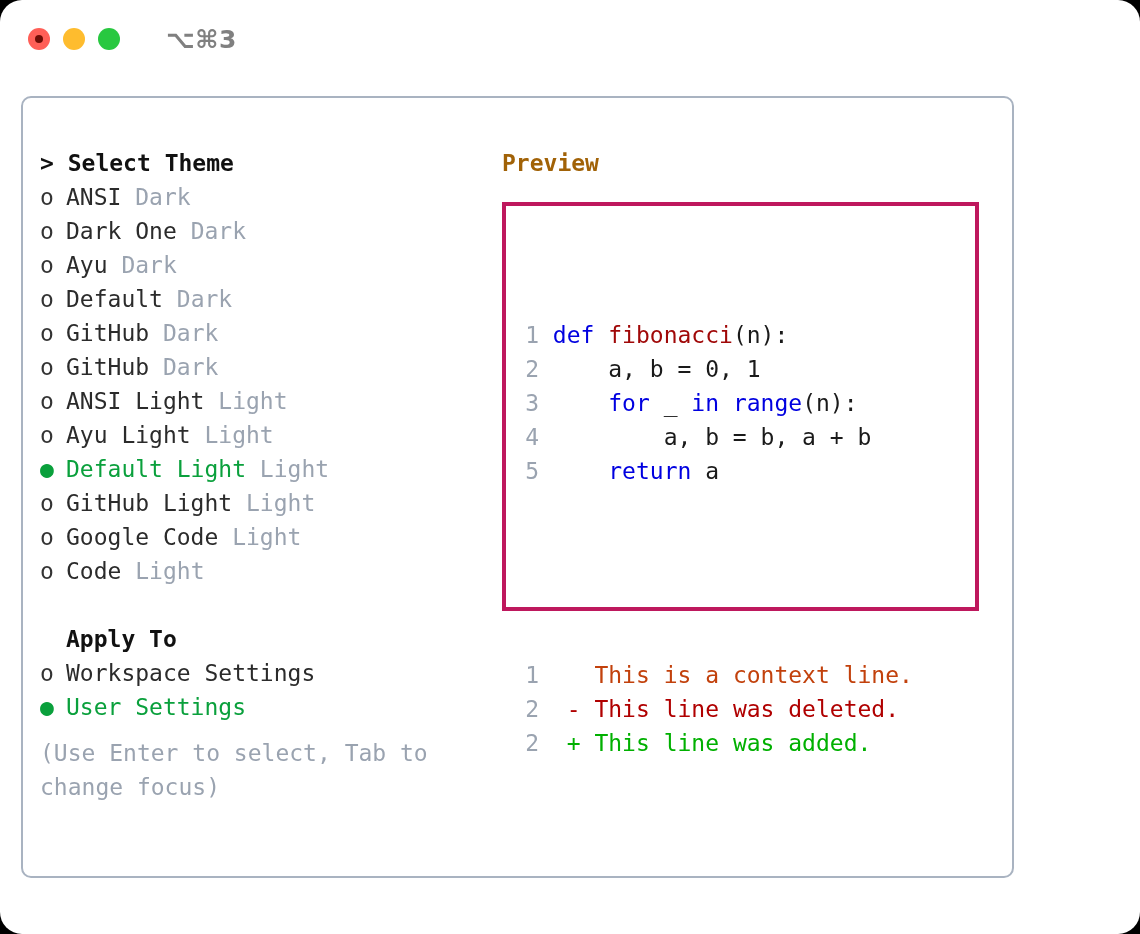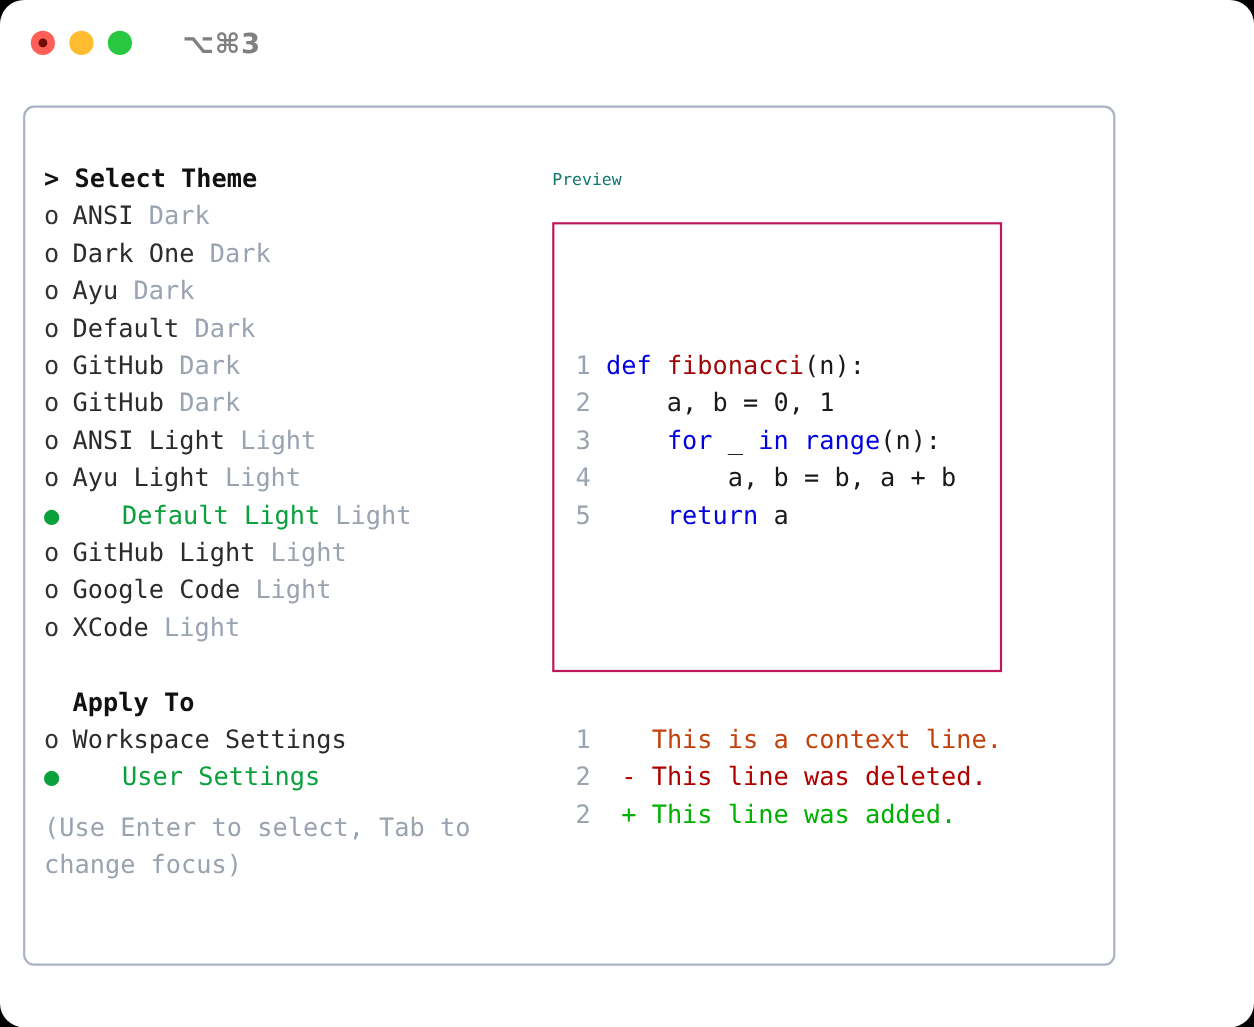--- a/index.html
+++ b/index.html
@@ -107,51 +107,51 @@
   }
 
   .marker {
     display: inline-block;
     width: 26px;
     color: #333333;
   }
   .marker.on { color: #0aa03c; }
 
   .name { color: #2b2b2b; }
-  .name.selected { color: #0aa03c; margin-left: 45px; }
+  .name.selected { color: #0aa03c; }
   .muted { color: #9aa3b0; }
 
   .spacer-row { height: 34px; }
 
   .hint {
     margin-top: 12px;
     font-size: 23px;
     line-height: 34px;
     color: #9aa3b0;
     width: 420px;
   }
 
   
   .right-col {
     position: absolute;
     left: 479px;
     top: 48px;
     width: 495px;
   }
   .preview-label {
-    font-size: 15px;
-    line-height: 34px;
-    font-weight: normal;
-    color: #0f766e;
+    font-size: 23px;
+    line-height: 34px;
+    font-weight: bold;
+    color: #a16207;
   }
   .preview-box {
     margin-top: 22px;
-    width: 409px;
+    width: 477px;
     height: 409px;
-    border: 2px solid #be185d;
+    border: 4px solid #be185d;
     background: #ffffff;
     position: relative;
   }
   .code {
     position: absolute;
     left: 19px;
     top: 44px;
     font-size: 23px;
     line-height: 34px;
     white-space: pre;
@@ -197,21 +197,21 @@
             <div class="row"><span class="marker">o </span><span class="name">Dark One</span><span class="muted"> Dark</span></div>
             <div class="row"><span class="marker">o </span><span class="name">Ayu</span><span class="muted"> Dark</span></div>
             <div class="row"><span class="marker">o </span><span class="name">Default</span><span class="muted"> Dark</span></div>
             <div class="row"><span class="marker">o </span><span class="name">GitHub</span><span class="muted"> Dark</span></div>
             <div class="row"><span class="marker">o </span><span class="name">GitHub</span><span class="muted"> Dark</span></div>
             <div class="row"><span class="marker">o </span><span class="name">ANSI Light</span><span class="muted"> Light</span></div>
             <div class="row"><span class="marker">o </span><span class="name">Ayu Light</span><span class="muted"> Light</span></div>
             <div class="row"><span class="marker on">● </span><span class="name selected">Default Light</span><span class="muted"> Light</span></div>
             <div class="row"><span class="marker">o </span><span class="name">GitHub Light</span><span class="muted"> Light</span></div>
             <div class="row"><span class="marker">o </span><span class="name">Google Code</span><span class="muted"> Light</span></div>
-            <div class="row"><span class="marker">o </span><span class="name">XCode</span><span class="muted"> Light</span></div>
+            <div class="row"><span class="marker">o </span><span class="name">Code</span><span class="muted"> Light</span></div>
           </div>
 
         <div class="spacer-row"></div>
 
         <div class="row section-title"><span class="marker">  </span><span>Apply To</span></div>
 
         <div id="apply-list">
             <div class="row"><span class="marker">o </span><span class="name">Workspace Settings</span></div>
             <div class="row"><span class="marker on">● </span><span class="name selected">User Settings</span></div>
           </div>

